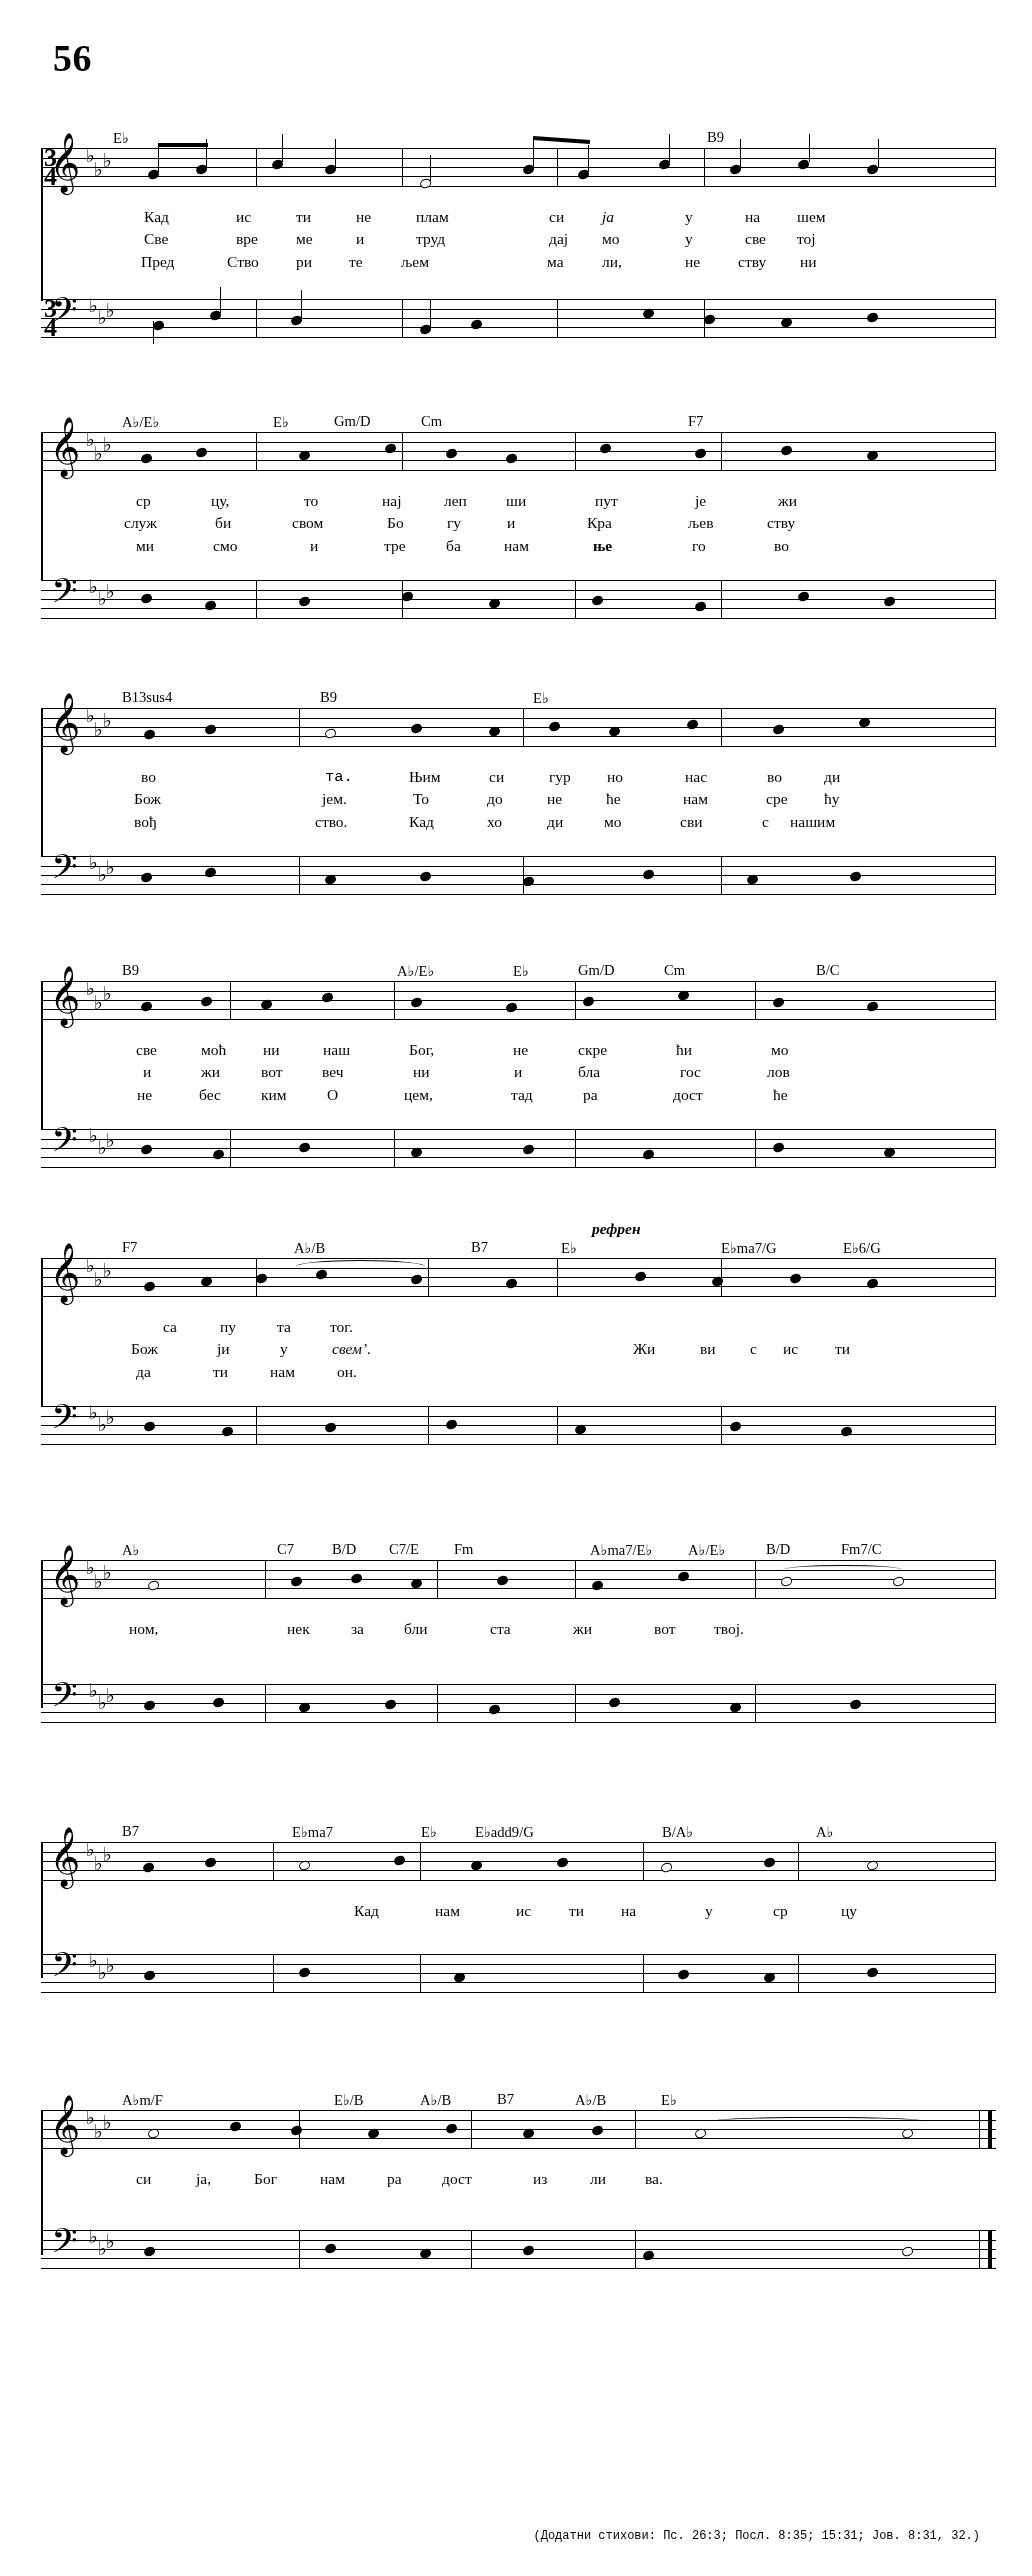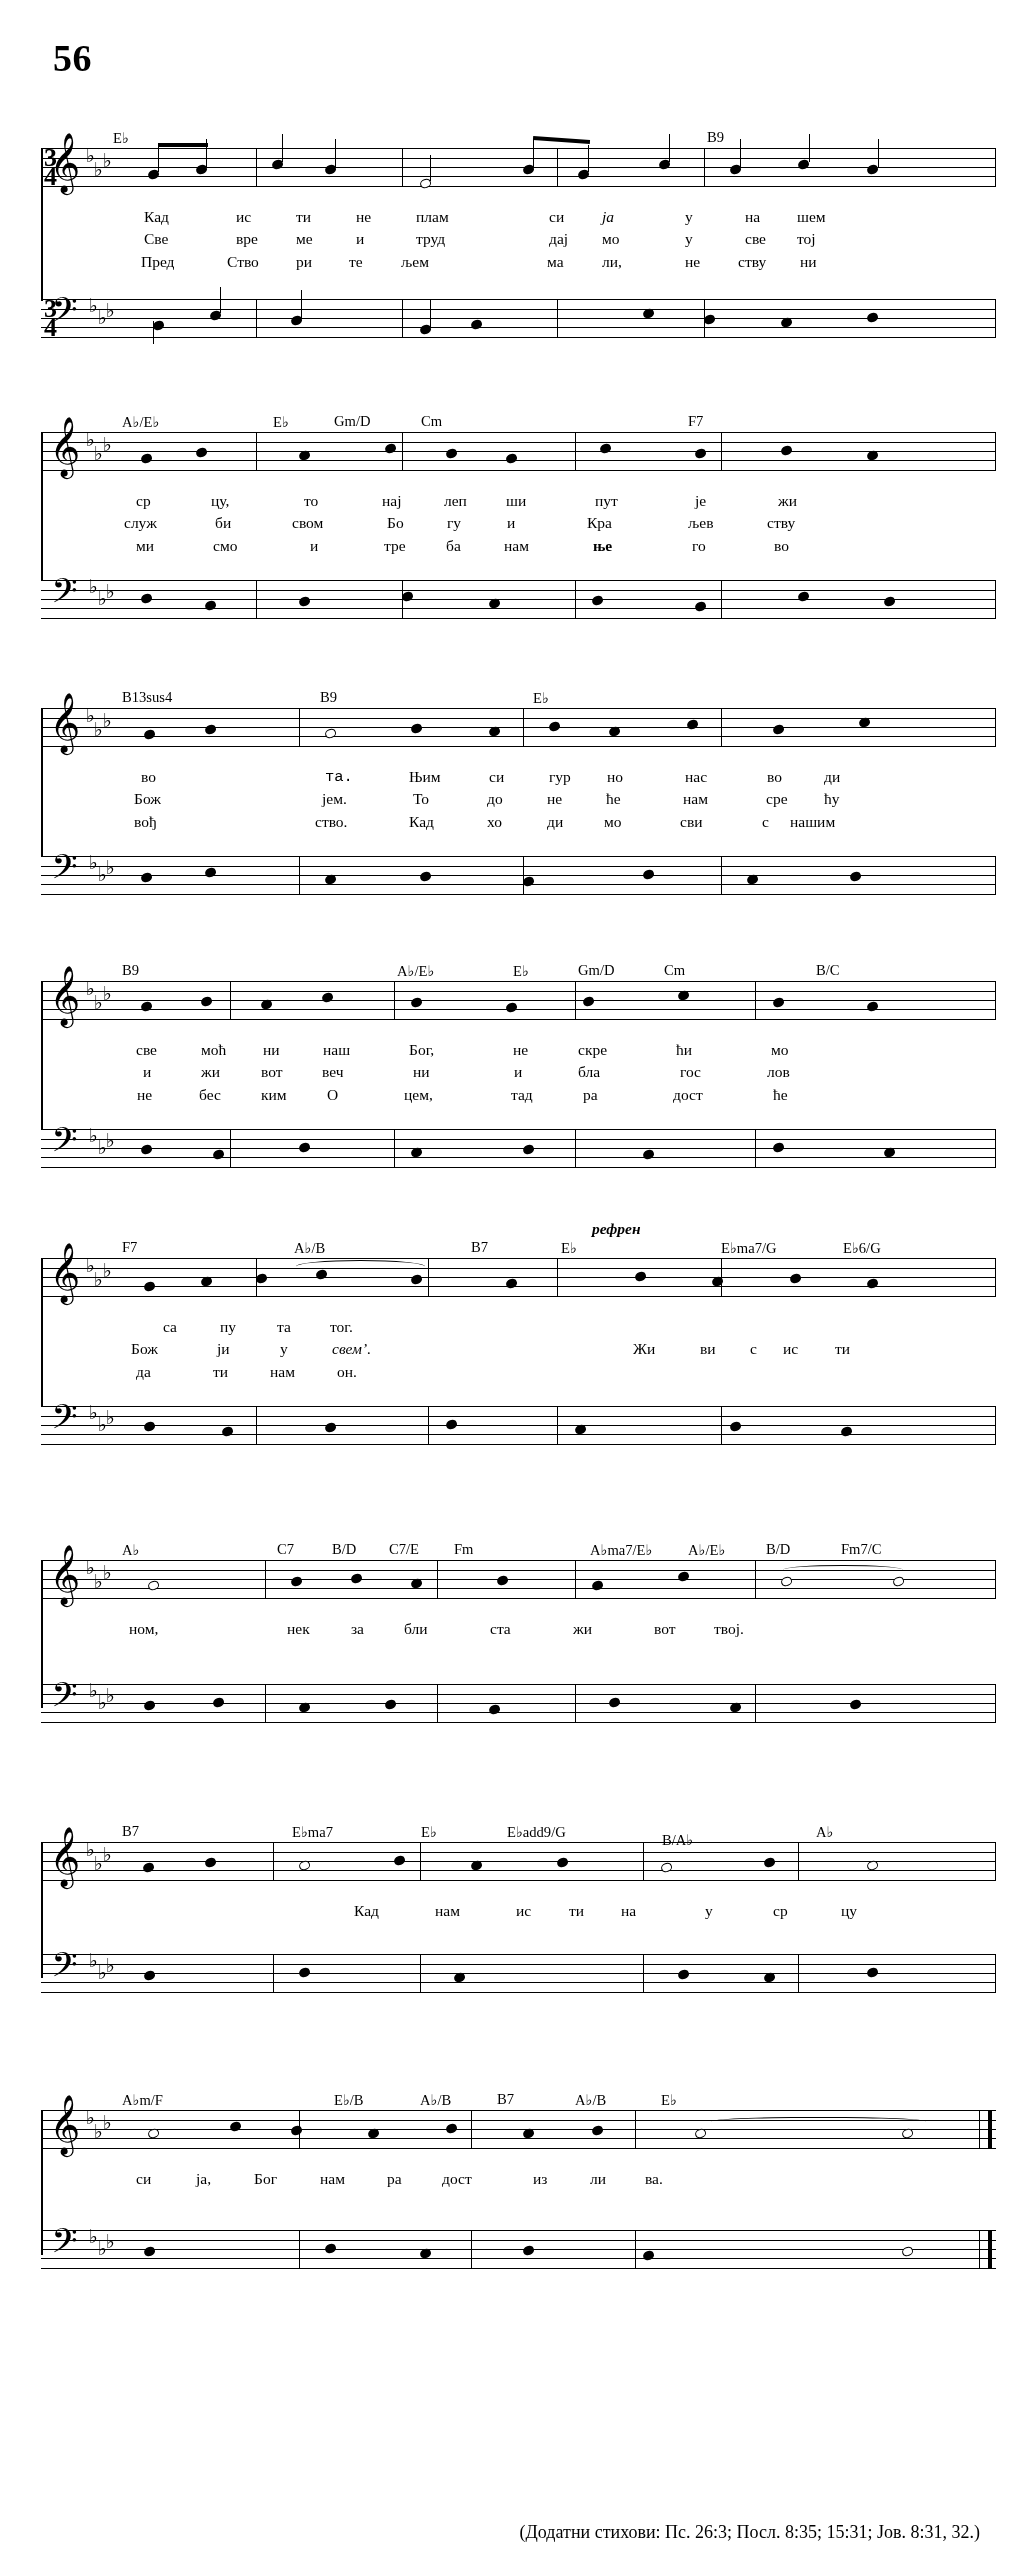--- a/index.html
+++ b/index.html
@@ -132,22 +132,22 @@
     position: absolute;
     font-family: "Liberation Serif", serif;
     font-style: italic;
     font-weight: bold;
     font-size: 15.5px;
   }
   .footnote {
     position: absolute;
     right: 53px;
     bottom: 33px;
-    font-size: 18px;
-    font-family: Liberation Serif, serif;
+    font-size: 12px;
+    font-family: Liberation Mono, monospace;
   }
   .slur {
     position: absolute;
     border-top: 1.4px solid #000;
     border-radius: 50%;
     height: 12px;
   }
   .tie {
     position: absolute;
     border-top: 1.4px solid #000;
@@ -774,22 +774,22 @@
       <div class="notehead" style="left:568px;top:13.8px;"></div>
       <div class="notehead" style="left:689px;top:19px;"></div>
       <div class="notehead" style="left:809px;top:15.5px;"></div>
     </div>
   </div>
 
   <div class="system" style="top:1823px;height:241px;">
     <div class="chord-sym" style="left:81px;top:0;">B7</div>
     <div class="chord-sym" style="left:251px;top:0;">E♭ma7</div>
     <div class="chord-sym" style="left:380px;top:0;">E♭</div>
-    <div class="chord-sym" style="left:466px;top:0;">E♭add9/G</div>
-    <div class="chord-sym" style="left:621px;top:8px;">B/A♭</div>
+    <div class="chord-sym" style="left:434px;top:0;">E♭add9/G</div>
+    <div class="chord-sym" style="left:621px;top:0;">B/A♭</div>
     <div class="chord-sym" style="left:775px;top:0;">A♭</div>
 
     <div class="staff" style="position:absolute;left:0;top:19px;height:38px;">
       <div class="staff-lines" style="width:955px;">
           <i></i>
           <i></i>
           <i></i>
           <i></i>
           <i></i>
         </div>

